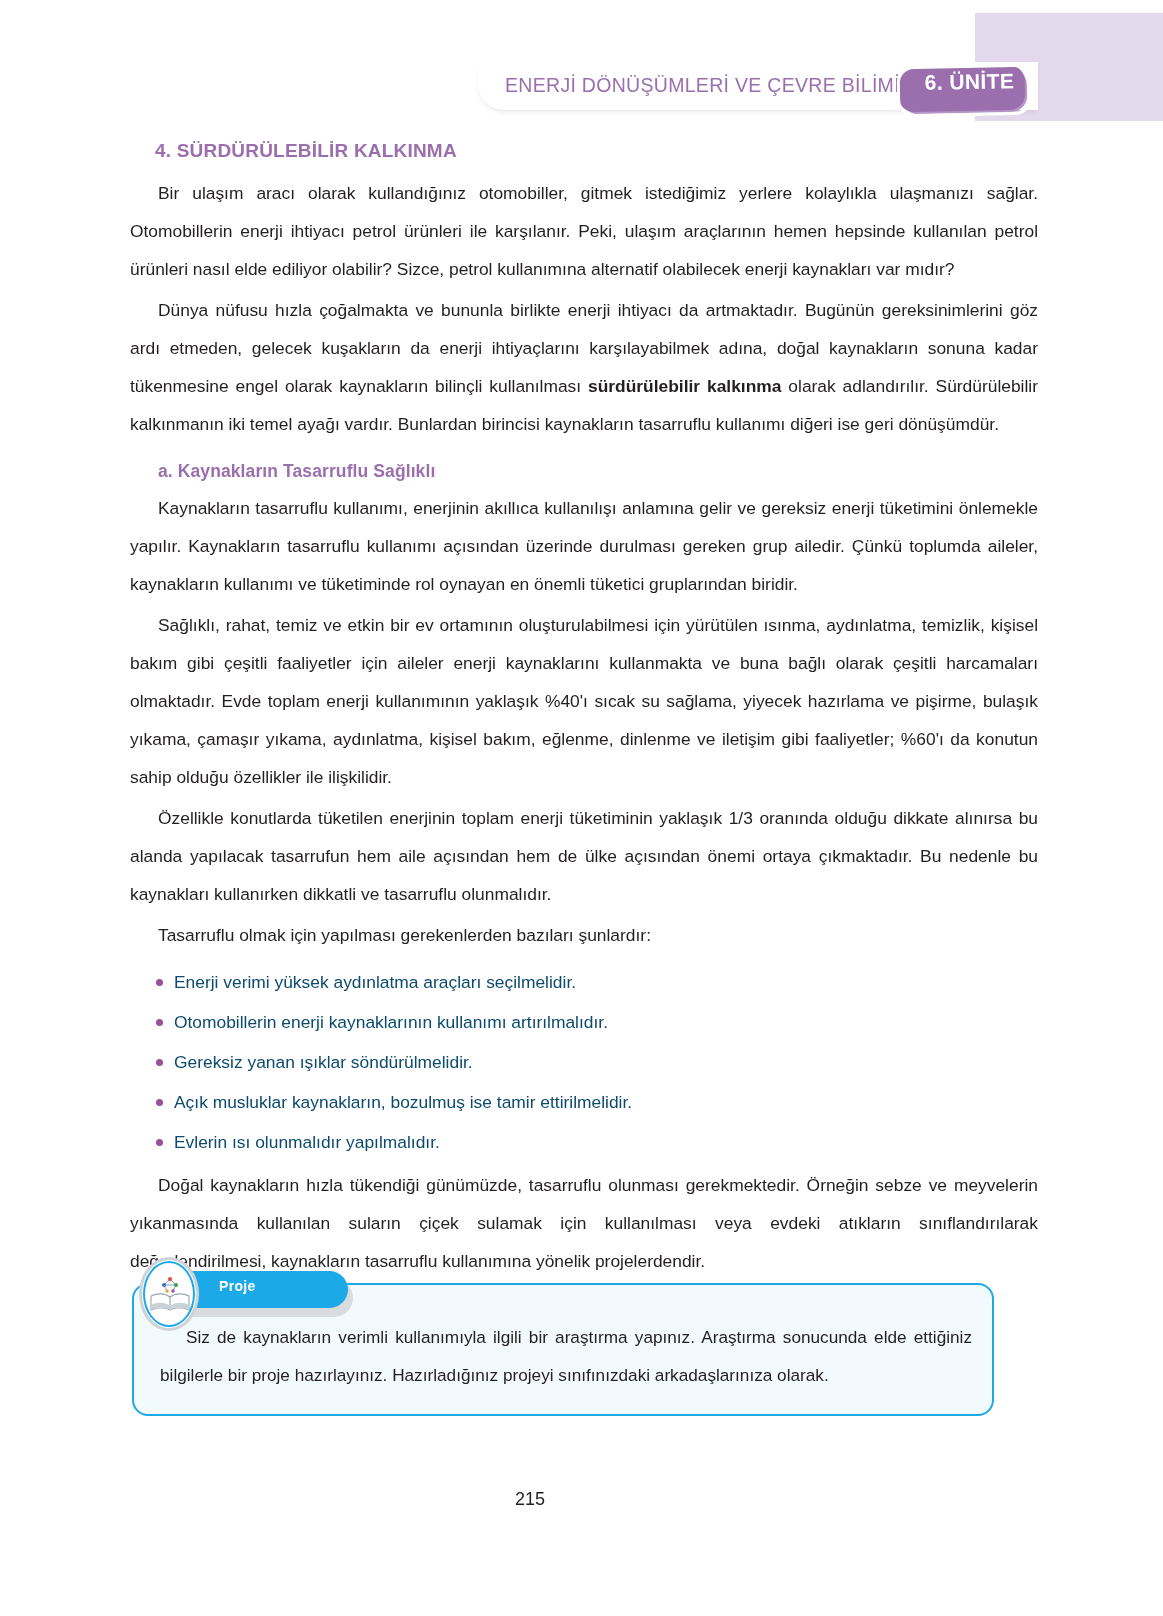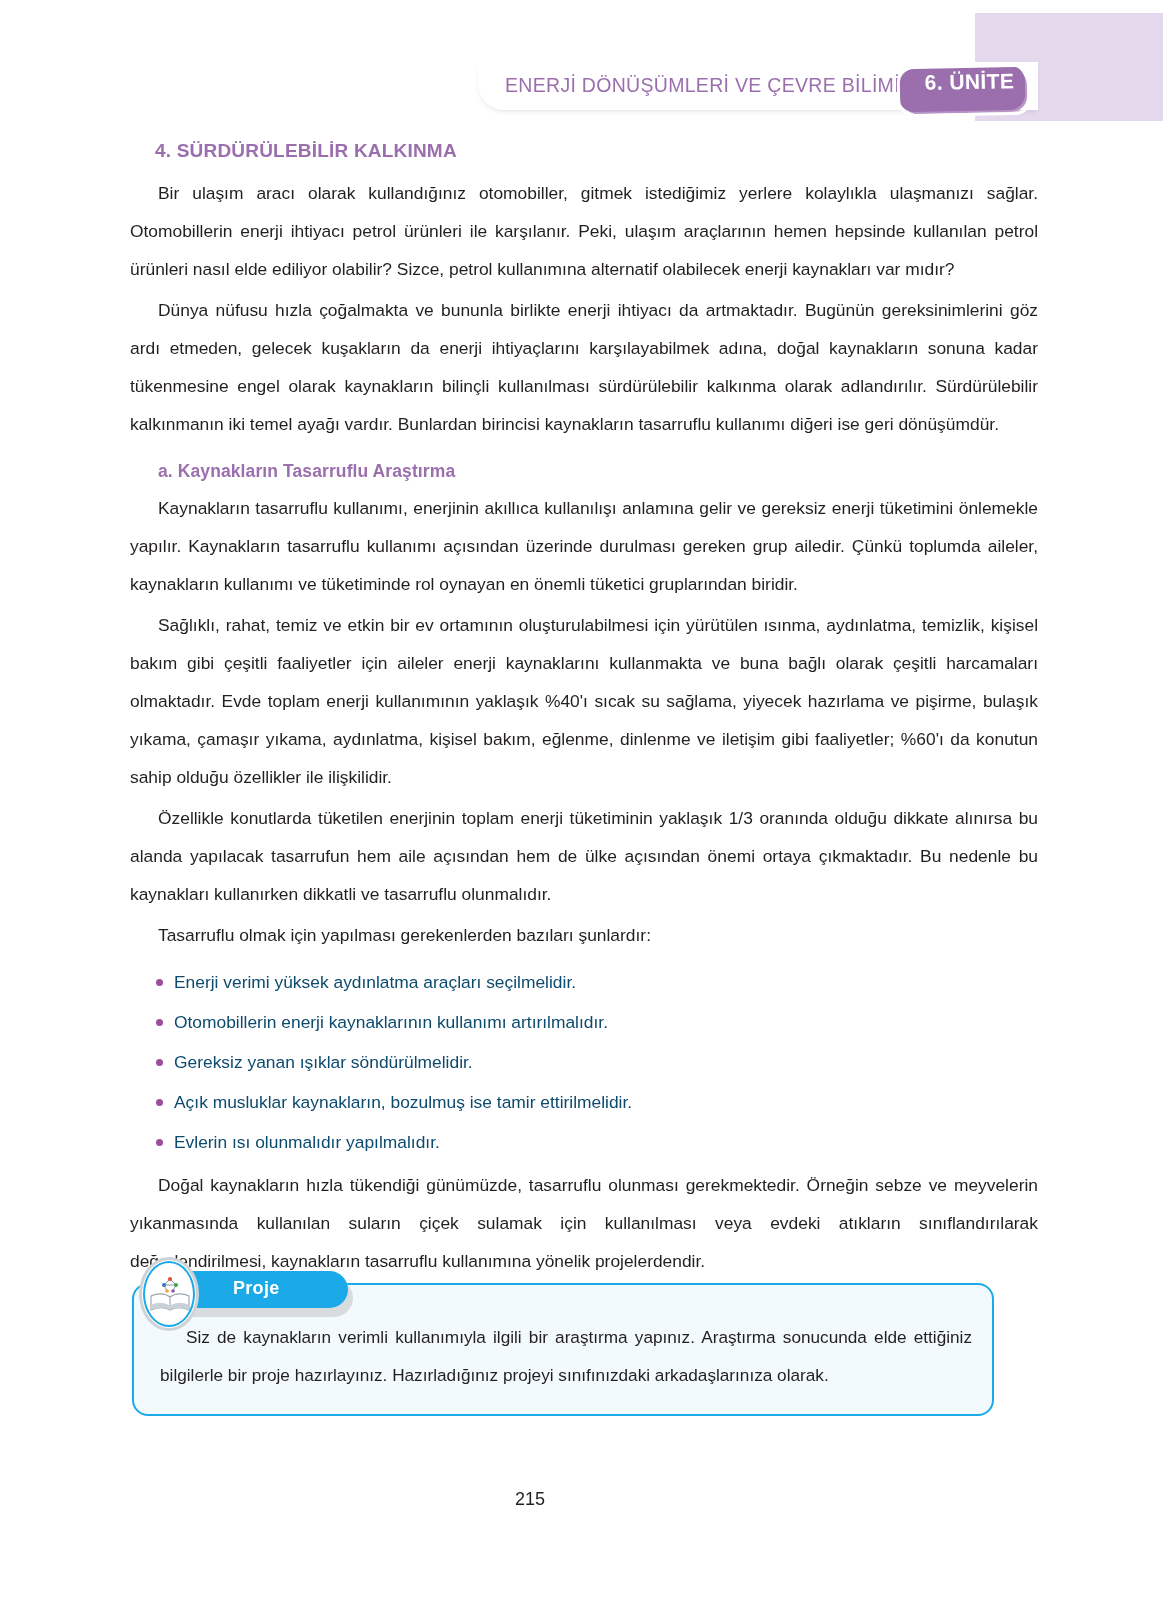--- a/index.html
+++ b/index.html
@@ -130,21 +130,21 @@
     letter-spacing: .1px;
   }
   p.para {
     margin: 0 0 3px 0;
     font-size: 17.4px;
     line-height: 38px;
     text-align: justify;
     text-indent: 28px;
     color: #231f20;
   }
-  p.para b { font-weight: normal; margin-top: 28px; }
+  p.para b { font-weight: bold; margin-top: 28px; }
 
   ul.bullets {
     list-style: none;
     margin: 8px 0 4px 0;
     padding: 0 0 0 22px;
   }
   ul.bullets li {
     position: relative;
     font-size: 17.4px;
     line-height: 40px;
@@ -193,23 +193,23 @@
     background: #1ba9e8;
     border-top-left-radius: 6px;
     border-bottom-left-radius: 6px;
     border-top-right-radius: 19px;
     border-bottom-right-radius: 19px;
     z-index: 3;
   }
   .proje-tab-label {
     position: absolute;
     top: 1278px;
-    left: 233px;
+    left: 219px;
     color: #ffffff;
-    font-size: 18px;
+    font-size: 14px;
     font-weight: bold;
     letter-spacing: .3px;
     z-index: 4;
     white-space: nowrap;
   }
   .proje-icon-outer {
     position: absolute;
     top: 1257px;
     left: 139px;
     width: 60px;
@@ -284,21 +284,21 @@
   <div class="unit-badge-label">6. ÜNİTE</div>
 
   <div class="content">
 
     <h2 class="section-title">4. SÜRDÜRÜLEBİLİR KALKINMA</h2>
 
     <p class="para">Bir ulaşım aracı olarak kullandığınız otomobiller, gitmek istediğimiz yerlere kolaylıkla ulaşmanızı sağlar. Otomobillerin enerji ihtiyacı petrol ürünleri ile karşılanır. Peki, ulaşım araçlarının hemen hepsinde kullanılan petrol ürünleri nasıl elde ediliyor olabilir? Sizce, petrol kullanımına alternatif olabilecek enerji kaynakları var mıdır?</p>
 
     <p class="para"><span>Dünya nüfusu hızla çoğalmakta ve bununla birlikte enerji ihtiyacı da artmaktadır. Bugünün gereksinimlerini göz ardı etmeden, gelecek kuşakların da enerji ihtiyaçlarını karşılayabilmek adına, doğal kaynakların sonuna kadar tükenmesine engel olarak kaynakların bilinçli kullanılması </span><b>sürdürülebilir kalkınma</b><span> olarak adlandırılır. Sürdürülebilir kalkınmanın iki temel ayağı vardır. Bunlardan birincisi kaynakların tasarruflu kullanımı diğeri ise geri dönüşümdür.</span></p>
 
-    <h3 class="sub-title">a. Kaynakların Tasarruflu Araştırma</h3>
+    <h3 class="sub-title">a. Kaynakların Tasarruflu Sağlıklı</h3>
 
     <p class="para">Kaynakların tasarruflu kullanımı, enerjinin akıllıca kullanılışı anlamına gelir ve gereksiz enerji tüketimini önlemekle yapılır. Kaynakların tasarruflu kullanımı açısından üzerinde durulması gereken grup ailedir. Çünkü toplumda aileler, kaynakların kullanımı ve tüketiminde rol oynayan en önemli tüketici gruplarından biridir.</p>
     <p class="para">Sağlıklı, rahat, temiz ve etkin bir ev ortamının oluşturulabilmesi için yürütülen ısınma, aydınlatma, temizlik, kişisel bakım gibi çeşitli faaliyetler için aileler enerji kaynaklarını kullanmakta ve buna bağlı olarak çeşitli harcamaları olmaktadır. Evde toplam enerji kullanımının yaklaşık %40'ı sıcak su sağlama, yiyecek hazırlama ve pişirme, bulaşık yıkama, çamaşır yıkama, aydınlatma, kişisel bakım, eğlenme, dinlenme ve iletişim gibi faaliyetler; %60'ı da konutun sahip olduğu özellikler ile ilişkilidir.</p>
     <p class="para">Özellikle konutlarda tüketilen enerjinin toplam enerji tüketiminin yaklaşık 1/3 oranında olduğu dikkate alınırsa bu alanda yapılacak tasarrufun hem aile açısından hem de ülke açısından önemi ortaya çıkmaktadır. Bu nedenle bu kaynakları kullanırken dikkatli ve tasarruflu olunmalıdır.</p>
     <p class="para">Tasarruflu olmak için yapılması gerekenlerden bazıları şunlardır:</p>
 
     <ul class="bullets">
       <li>Enerji verimi yüksek aydınlatma araçları seçilmelidir.</li>
       <li>Otomobillerin enerji kaynaklarının kullanımı artırılmalıdır.</li>
       <li>Gereksiz yanan ışıklar söndürülmelidir.</li>

